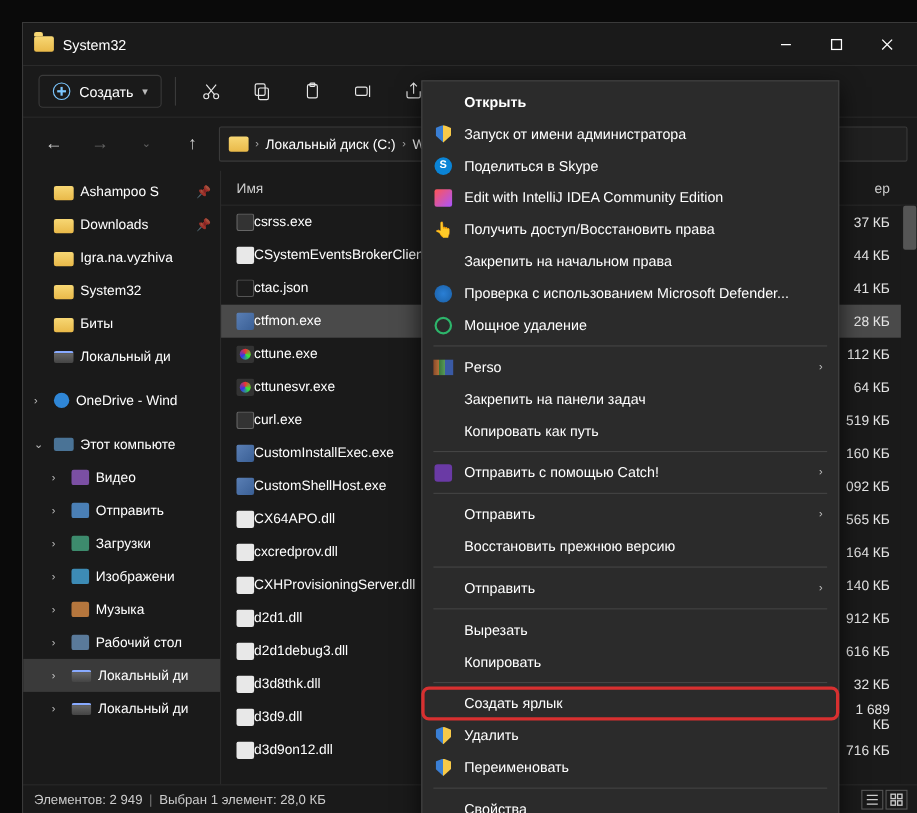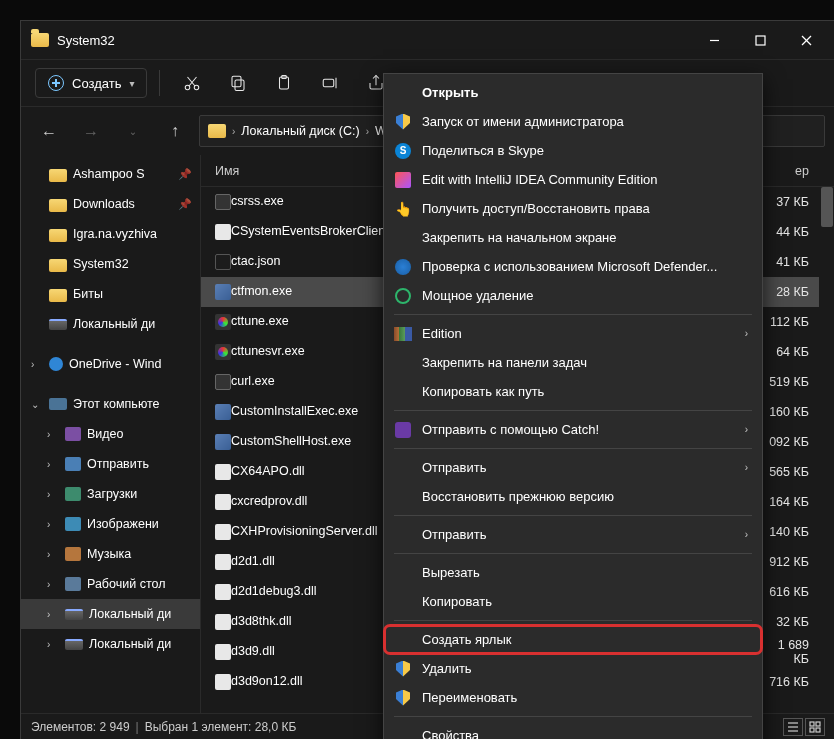--- a/index.html
+++ b/index.html
@@ -491,40 +491,40 @@
         <span>Edit with IntelliJ IDEA Community Edition</span>
       </div>
       <div class="ctx-item">
         <span class="cico">
           <span class="hand">👆</span>
         </span>
         <span>Получить доступ/Восстановить права</span>
       </div>
       <div class="ctx-item">
         <span class="cico"></span>
-        <span>Закрепить на начальном экране</span>
+        <span>Закрепить на начальном права</span>
       </div>
       <div class="ctx-item">
         <span class="cico">
           <span class="defender"></span>
         </span>
         <span>Проверка с использованием Microsoft Defender...</span>
       </div>
       <div class="ctx-item">
         <span class="cico">
           <span class="iobit"></span>
         </span>
         <span>Мощное удаление</span>
       </div>
       <div class="ctx-sep"></div>
       <div class="ctx-item">
         <span class="cico">
           <span class="winrar"></span>
         </span>
-        <span>Edition</span>
+        <span>Perso</span>
         <span class="arrow">›</span>
       </div>
       <div class="ctx-item">
         <span class="cico"></span>
         <span>Закрепить на панели задач</span>
       </div>
       <div class="ctx-item">
         <span class="cico"></span>
         <span>Копировать как путь</span>
       </div>

